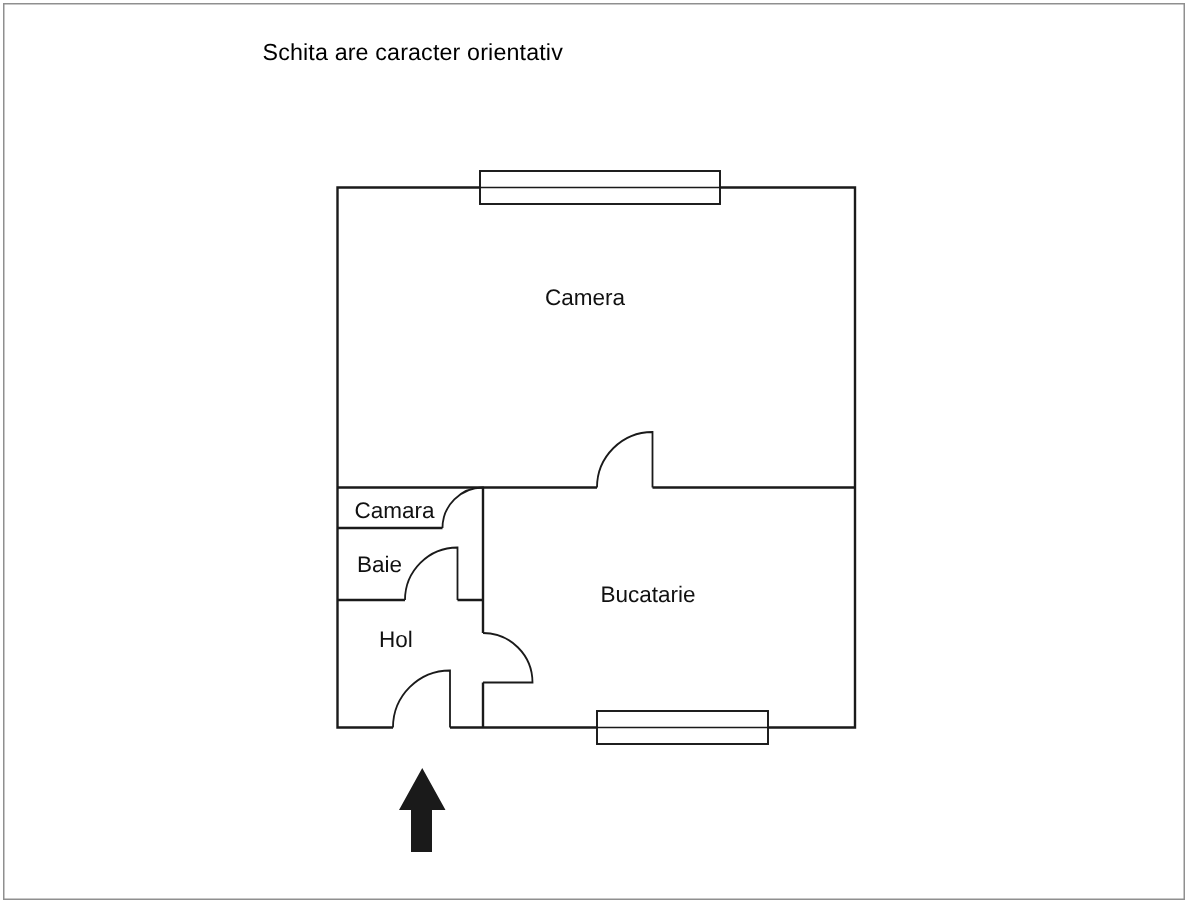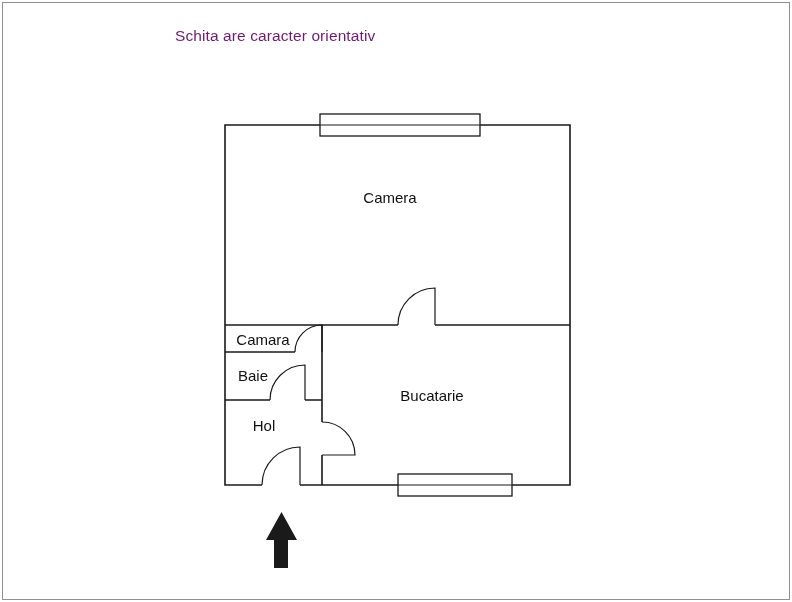--- a/index.html
+++ b/index.html
@@ -19,21 +19,21 @@
     position: absolute;
     inset: 2px;
     border: 1px solid #8f8f8f;
     pointer-events: none;
   }
   .plan-title {
     position: absolute;
     left: 175px;
     top: 27px;
     font-size: 15.5px;
-    color: #701a75;
+    color: #000000;
     letter-spacing: 0.1px;
   }
   svg.floorplan {
     position: absolute;
     left: 0;
     top: 0;
   }
   .wall {
     fill: none;
     stroke: #1a1a1a;

